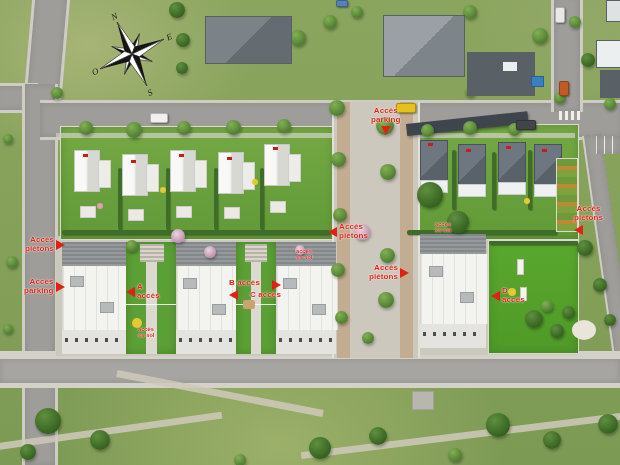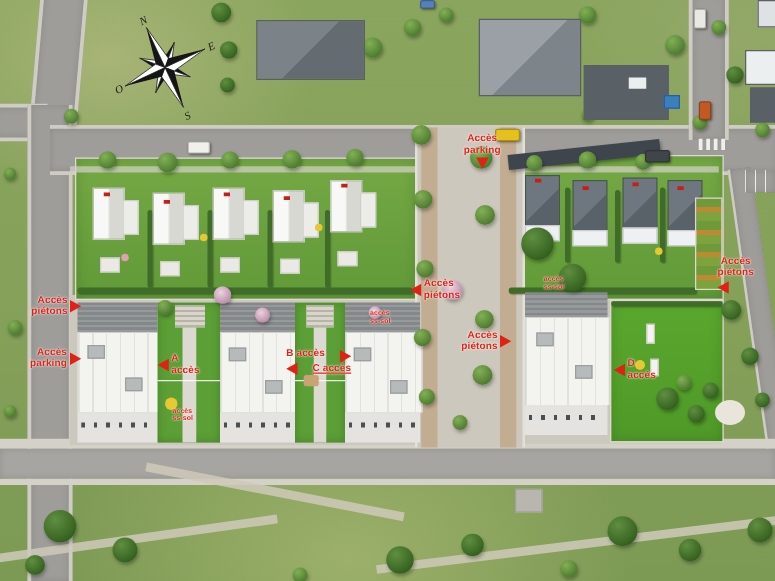--- a/index.html
+++ b/index.html
@@ -419,21 +419,21 @@
           <div>A</div>
           <div>accès</div>
         </div>
       </div>
       <div class="lbl col" style="left: 229px; top: 279px;">
         <div class="lines" style="text-align: center;">
           <div>B accès</div>
         </div>
         <span class="tri l" style="align-self: flex-start; margin-top: 1px;"></span>
       </div>
-      <div class="lbl col" style="left: 250px; top: 280px; text-decoration: underline;">
+      <div class="lbl col" style="left: 250px; top: 280px;">
         <span class="tri r" style="align-self: flex-end;"></span>
         <div class="lines">
           <div>C accès</div>
         </div>
       </div>
       <div class="lbl row" style="left: 491px; top: 287px;">
         <span class="tri l"></span>
         <div class="lines">
           <div>D</div>
           <div>accès</div>

